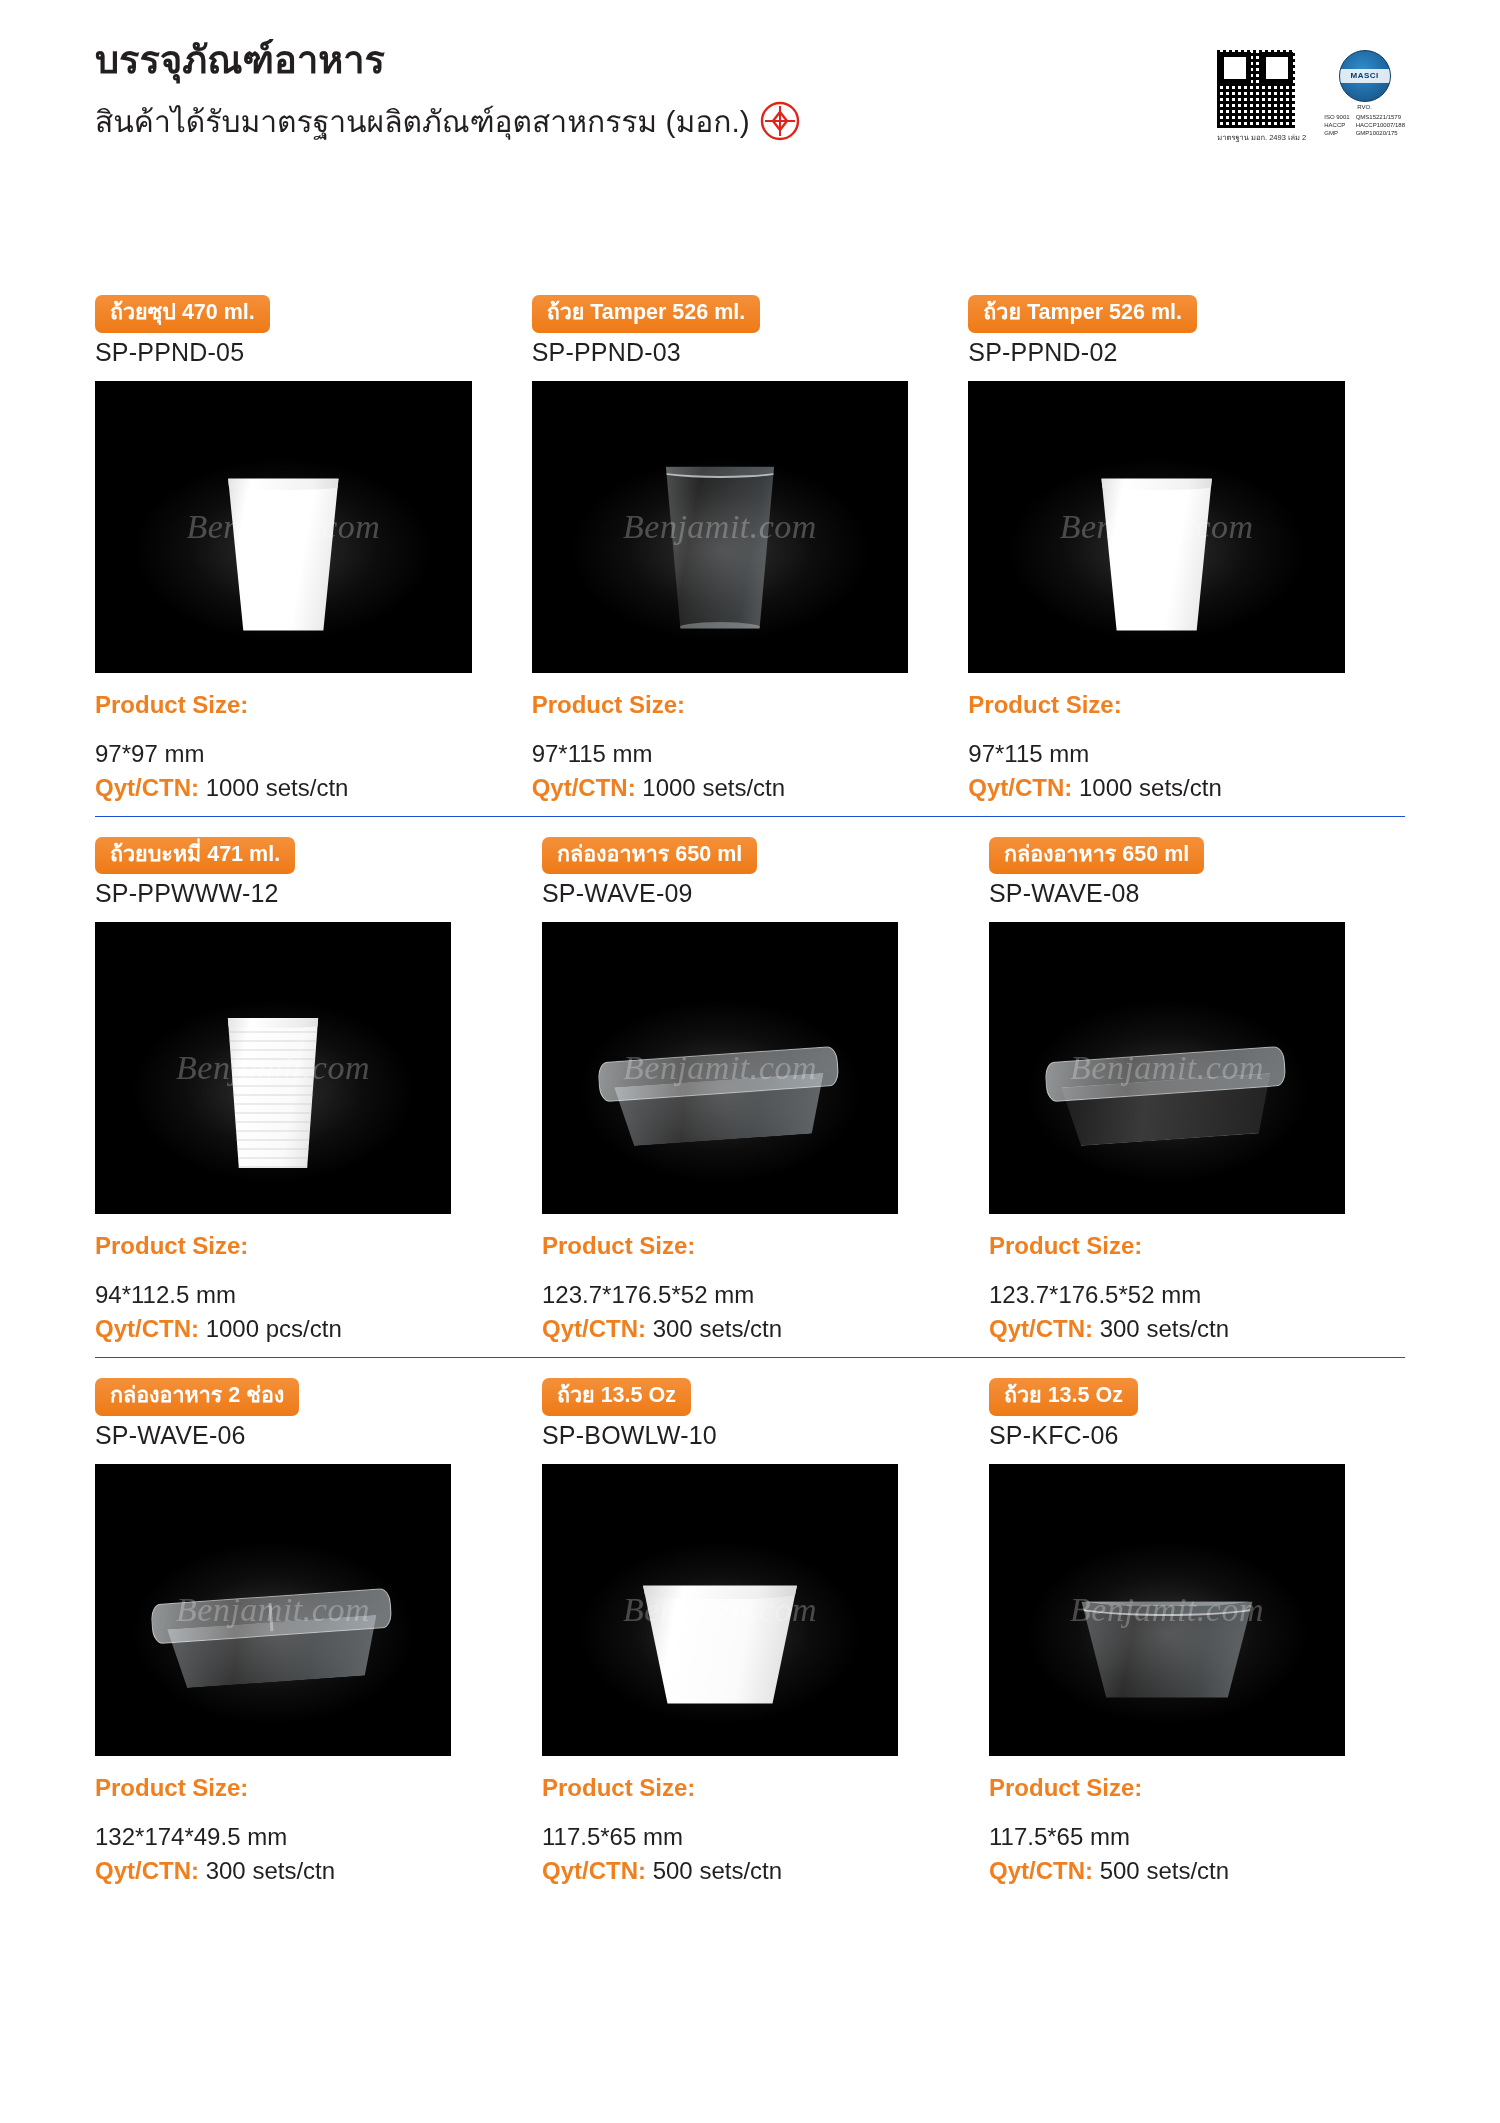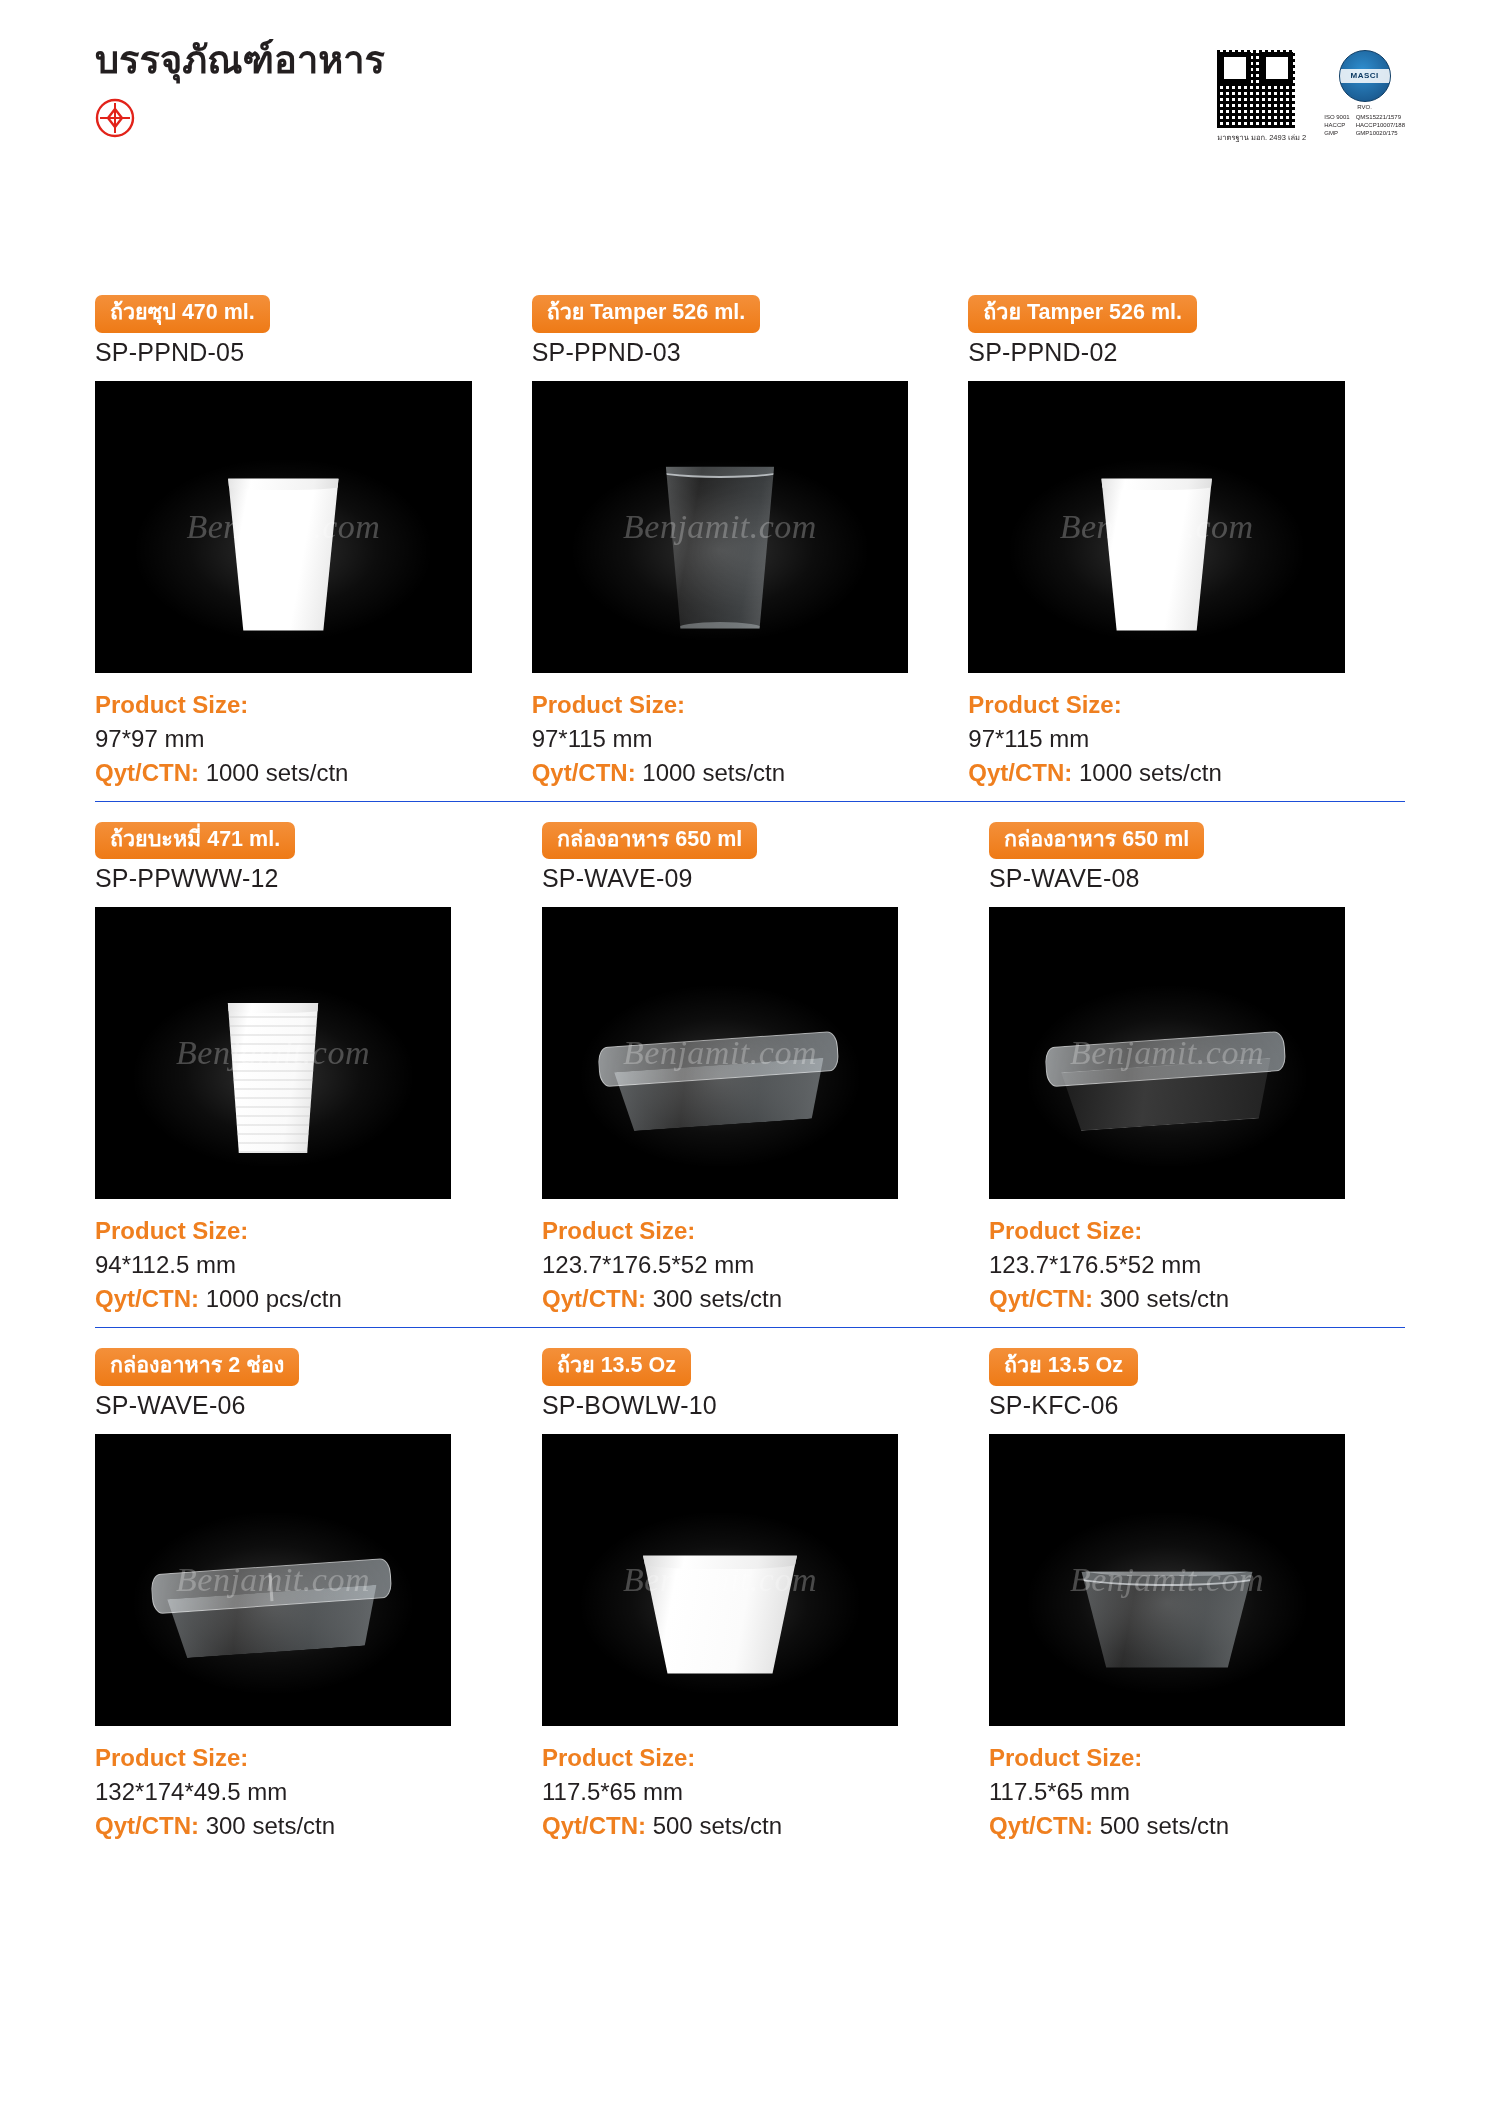--- a/index.html
+++ b/index.html
@@ -305,40 +305,41 @@
 
   .info { margin-top: 18px; }
   .info .label {
     color: #ef7f1f;
     font-size: 24px;
     font-weight: bold;
   }
   .info .val {
     font-size: 24px;
     color: #231f20;
-    margin-top: 6px;
+    margin-top: 21px;
   }
   .info .qty {
     font-size: 24px;
     margin-top: 6px;
     color: #231f20;
   }
   .info .qty b {
     color: #ef7f1f;
     font-weight: bold;
   }
 </style>
 </head>
 <body>
 
 <div class="page">
 
   <div class="header">
     <div class="title-th">บรรจุภัณฑ์อาหาร</div>
     <div class="subtitle-row">
+      <span class="subtitle-th">สินค้าได้รับมาตรฐานผลิตภัณฑ์อุตสาหกรรม (มอก.)</span>
       <span class="tis-mark">
         <svg width="40" height="40" viewBox="0 0 40 40">
           <circle cx="20" cy="20" r="18" fill="none" stroke="#e2231a" stroke-width="2.4"></circle>
           <path d="M20 5 L20 35 M5 20 L35 20" stroke="#e2231a" stroke-width="2"></path>
           <path d="M20 11 L27 20 L20 29 L13 20 Z" fill="none" stroke="#e2231a" stroke-width="2.4"></path>
         </svg>
       </span>
     </div>
 
     <div class="certs">

